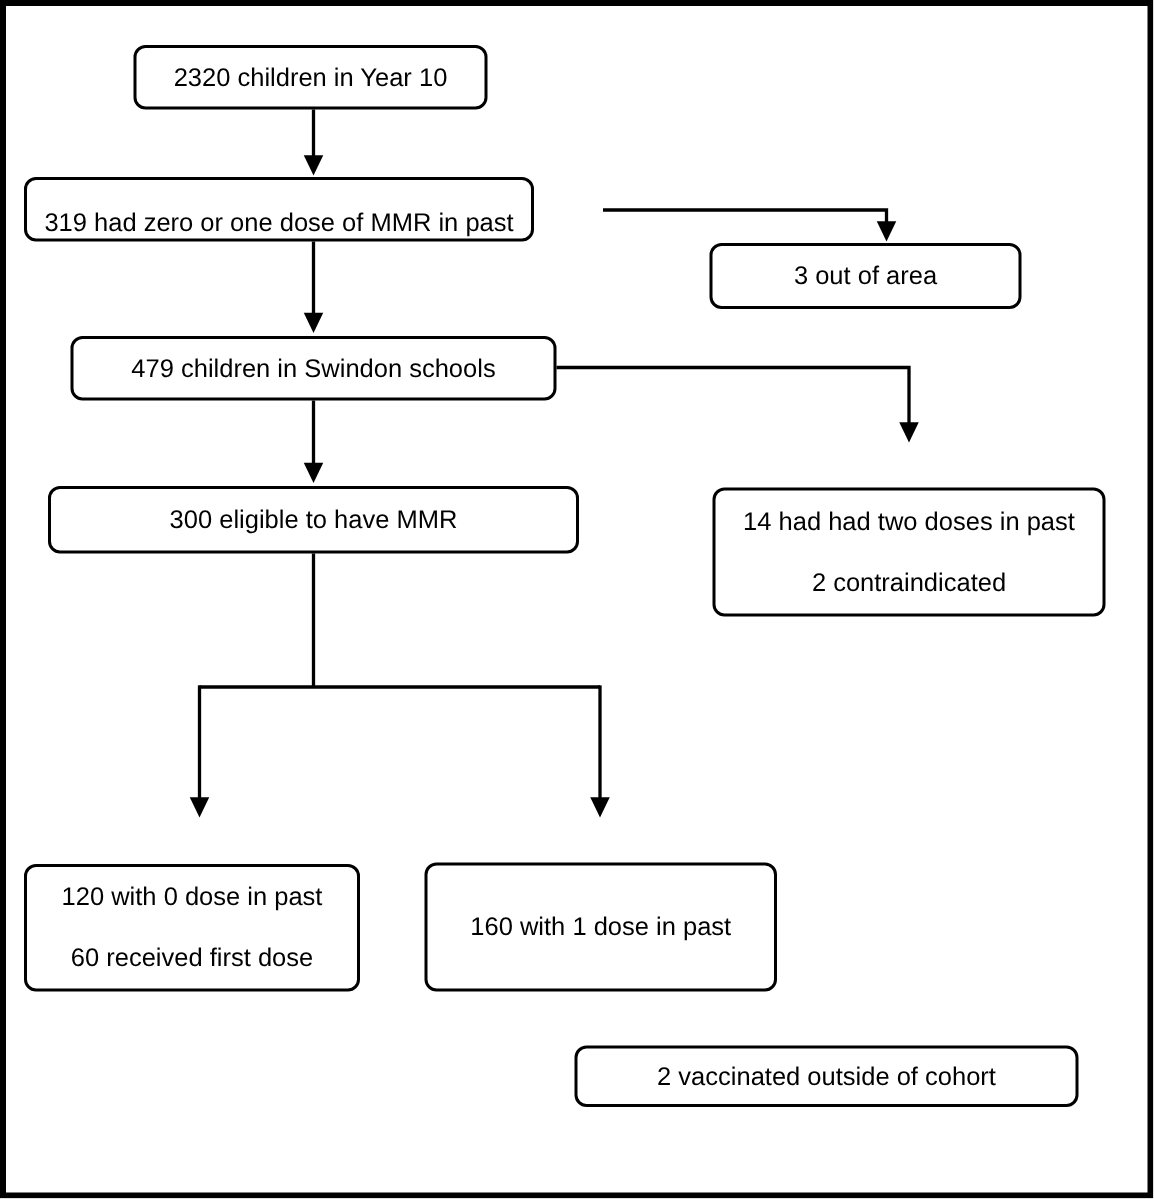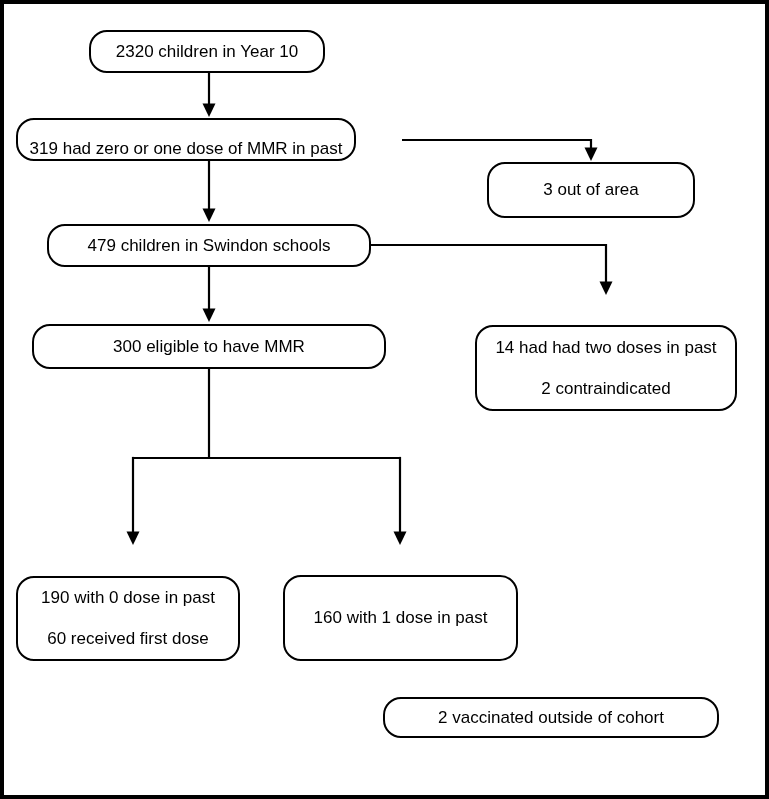--- a/index.html
+++ b/index.html
@@ -22,37 +22,37 @@
   svg.connectors {
     position: absolute;
     left: 0; top: 0;
     width: 769px; height: 799px;
   }
   .node {
     position: absolute;
     box-sizing: border-box;
     background: #ffffff;
     border: 2.5px solid #000000;
-    border-radius: 18px;
+    border-radius: 8px;
     display: flex;
     flex-direction: column;
     align-items: center;
     justify-content: center;
     text-align: center;
     font-size: 17px;
     line-height: 20px;
     white-space: nowrap;
   }
   .node.two { justify-content: space-around; margin-top: 28px; }
   .node span { display: block; }
 
   
   #n-year10        { left:  89px; top:  30px; width: 236px; height: 43px; }
   #n-zero-or-one   { left:  16px; top: 118px; width: 340px; height: 43px; justify-content: flex-end; }
-  #n-out-of-area   { left: 487px; top: 162px; width: 208px; height: 56px; }
+  #n-out-of-area   { left: 473px; top: 162px; width: 208px; height: 44px; }
   #n-swindon       { left:  47px; top: 224px; width: 324px; height: 43px; }
   #n-excluded      { left: 475px; top: 297px; width: 262px; height: 86px; }
   #n-eligible      { left:  32px; top: 324px; width: 354px; height: 45px; }
   #n-zero-dose     { left:  16px; top: 548px; width: 224px; height: 85px; }
   #n-one-dose      { left: 283px; top: 547px; width: 235px; height: 86px; }
   #n-outside       { left: 383px; top: 697px; width: 336px; height: 41px; }
 </style>
 </head>
 <body>
 
@@ -114,21 +114,21 @@
   <div class="node two" id="n-excluded">
     <span>14 had had two doses in past</span>
     <span>2 contraindicated</span>
   </div>
 
   <div class="node" id="n-eligible">
     <span>300 eligible to have MMR</span>
   </div>
 
   <div class="node two" id="n-zero-dose">
-    <span>190 with 0 dose in past</span>
+    <span>120 with 0 dose in past</span>
     <span>60 received first dose</span>
   </div>
 
   <div class="node two" id="n-one-dose">
     <span>160 with 1 dose in past</span>
   </div>
 
   <div class="node" id="n-outside">
     <span>2 vaccinated outside of cohort</span>
   </div>

